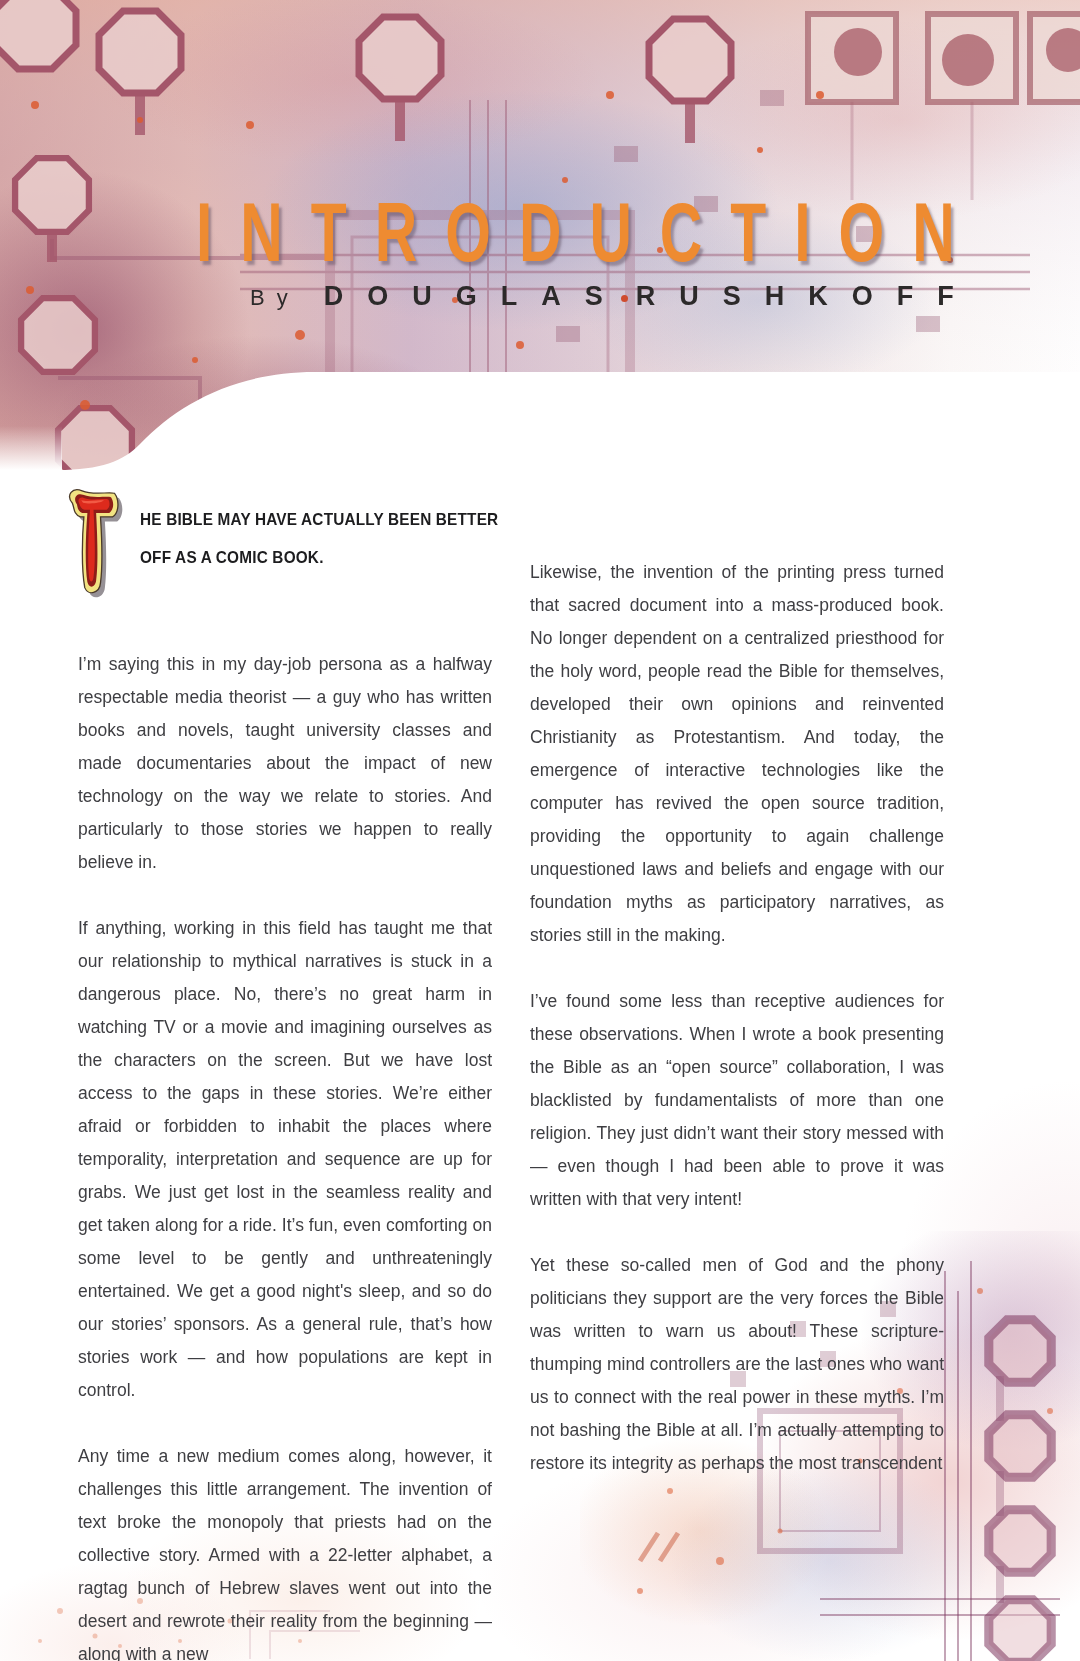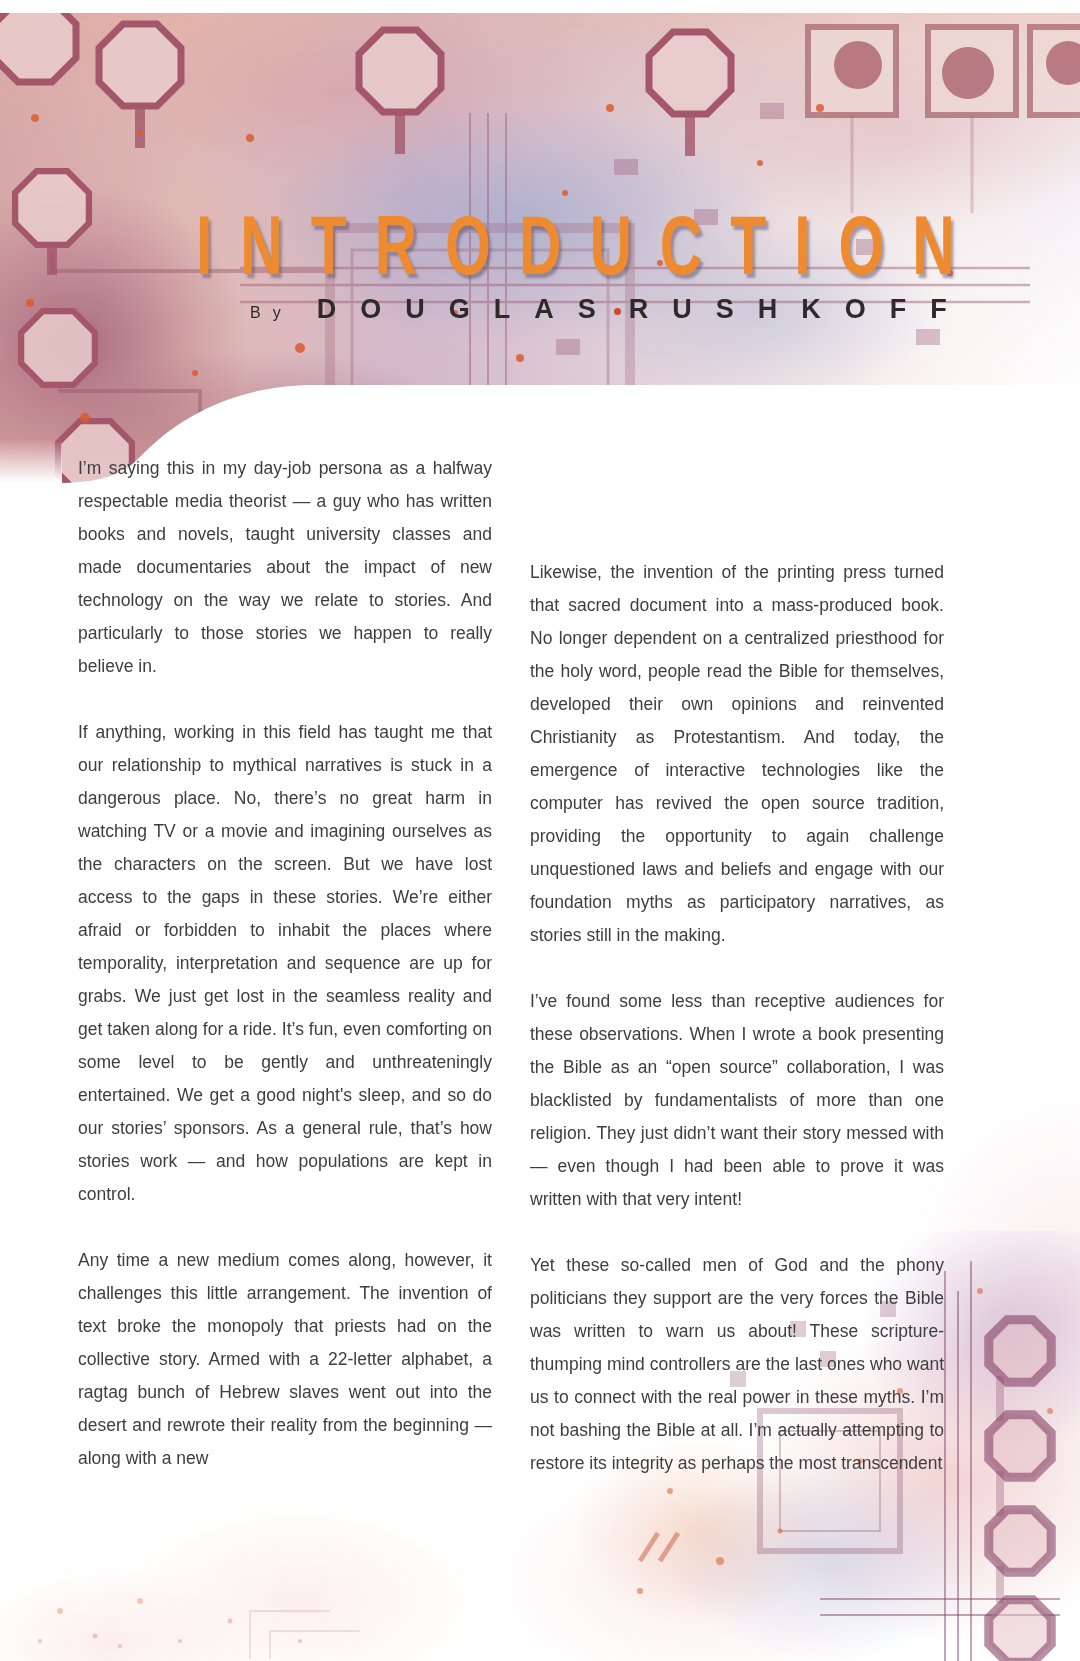--- a/index.html
+++ b/index.html
@@ -8,31 +8,31 @@
     background-color:#ffffff;
     background-image:
       radial-gradient(260px 140px at 300px 1600px, rgba(232,150,110,.14), transparent 70%),
       radial-gradient(320px 180px at 700px 1580px, rgba(225,160,165,.16), transparent 70%),
       radial-gradient(240px 300px at 1065px 1290px, rgba(228,175,185,.20), transparent 70%),
       radial-gradient(200px 120px at 110px 1645px, rgba(230,140,120,.14), transparent 70%);
     font-family:"Liberation Sans", sans-serif;
   }
 
   
-  .header{position:absolute;top:13px;left:0;width:1080px;height:470px;}
+  .header{position:absolute;top:0;left:0;width:1080px;height:470px;}
   .header-bg{position:absolute;top:0;left:0;width:1080px;height:470px;display:block;}
   .title{
     position:absolute;left:196px;top:190px;margin:0;z-index:3;
     font-size:84px;font-weight:700;letter-spacing:40px;line-height:1;
     color:#ee8b31;white-space:nowrap;
     transform:scaleX(.70);transform-origin:left top;
     text-shadow:4px 4px 3px rgba(95,80,100,.5);
   }
   .byline{position:absolute;left:250px;top:281px;z-index:3;white-space:nowrap;color:#2c2a2a;}
-  .byline .by{font-size:16px;letter-spacing:12px;margin-right:24px;}
+  .byline .by{font-size:22px;letter-spacing:12px;margin-right:24px;}
   .byline .byname{font-size:27px;letter-spacing:24px;font-weight:700;}
   .byline .dot{display:inline-block;width:7px;height:7px;background:#cf4b2e;border-radius:50%;
     margin:0 8px 5px -6px;vertical-align:middle;}
 
   
   .content{position:absolute;top:452px;left:78px;width:866px;display:flex;gap:38px;z-index:2;}
   .col{width:414px;font-size:17.5px;line-height:33px;text-align:justify;color:#3e3e42;}
   .col p{margin:0 0 33px 0;}
   .col-right{padding-top:104px;}
 
@@ -177,20 +177,33 @@
     <h1 class="title">INTRODUCTION</h1>
 
     <div class="byline">
       <span class="by">By</span><span class="byname">DOUGLAS</span><span class="dot"></span><span class="byname">RUSHKOFF</span>
     </div>
   </header>
 
   <main class="content">
 
     <div class="col col-left">
+      <div class="lead">
+        <div class="dropcap">
+          <svg viewBox="0 0 80 150" preserveAspectRatio="none" aria-hidden="true">
+            <path d="M12,26 C4,15 12,5 23,10 C36,16 52,11 60,13 C66,22 65,38 58,43 L44,43 C46,78 46,110 44,127 C43,140 30,144 26,133 C22,108 23,68 25,43 L21,43 C13,40 14,31 12,26 Z" transform="translate(5,6)" fill="rgba(45,35,45,.5)"></path>
+            <path d="M12,26 C4,15 12,5 23,10 C36,16 52,11 60,13 C66,22 65,38 58,43 L44,43 C46,78 46,110 44,127 C43,140 30,144 26,133 C22,108 23,68 25,43 L21,43 C13,40 14,31 12,26 Z" fill="#f2e382" stroke="#4a3a2a" stroke-width="1.5"></path>
+            <path d="M17,27 C12,19 17,12 24,15 C36,20 51,16 56,18 C60,25 59,34 54,38 L39,38 C41,78 41,108 39,124 C38,133 31,135 29,126 C26,104 27,66 29,38 L23,38 C18,36 18,31 17,27 Z" fill="#8e1d18"></path>
+            <path d="M20,27 C17,22 20,17 25,19 C35,23 48,19 53,21 C55,25 55,31 51,34 L36,34 C38,75 38,105 36,120 C35,127 32,127 31,120 C29,100 30,64 32,34 L26,34 C22,33 21,30 20,27 Z" fill="#dd2a1c"></path>
+            <path d="M22,22 C28,24 40,22 48,22 C44,26 30,27 24,25 Z" fill="#f4604a" opacity=".9"></path>
+          </svg>
+          <span class="sr">T</span>
+        </div>
+        <h2 class="lead-heading">HE BIBLE MAY HAVE ACTUALLY BEEN BETTER OFF AS A COMIC BOOK.</h2>
+      </div>
       <div class="paras">
           <p>I’m saying this in my day-job persona as a halfway respectable media theorist — a guy who has written books and novels, taught university classes and made documentaries about the impact of new technology on the way we relate to stories. And particularly to those stories we happen to really believe in.</p>
           <p>If anything, working in this field has taught me that our relationship to mythical narratives is stuck in a dangerous place. No, there’s no great harm in watching TV or a movie and imagining ourselves as the characters on the screen. But we have lost access to the gaps in these stories. We’re either afraid or forbidden to inhabit the places where temporality, interpretation and sequence are up for grabs. We just get lost in the seamless reality and get taken along for a ride. It’s fun, even comforting on some level to be gently and unthreateningly entertained. We get a good night's sleep, and so do our stories’ sponsors. As a general rule, that’s how stories work — and how populations are kept in control.</p>
           <p>Any time a new medium comes along, however, it challenges this little arrangement. The invention of text broke the monopoly that priests had on the collective story. Armed with a 22-letter alphabet, a ragtag bunch of Hebrew slaves went out into the desert and rewrote their reality from the beginning — along with a new</p>
         </div>
     </div>
 
     <div class="col col-right">
       <div class="paras">
           <p>Likewise, the invention of the printing press turned that sacred document into a mass-produced book. No longer dependent on a centralized priesthood for the holy word, people read the Bible for themselves, developed their own opinions and reinvented Christianity as Protestantism. And today, the emergence of interactive technologies like the computer has revived the open source tradition, providing the opportunity to again challenge unquestioned laws and beliefs and engage with our foundation myths as participatory narratives, as stories still in the making.</p>

